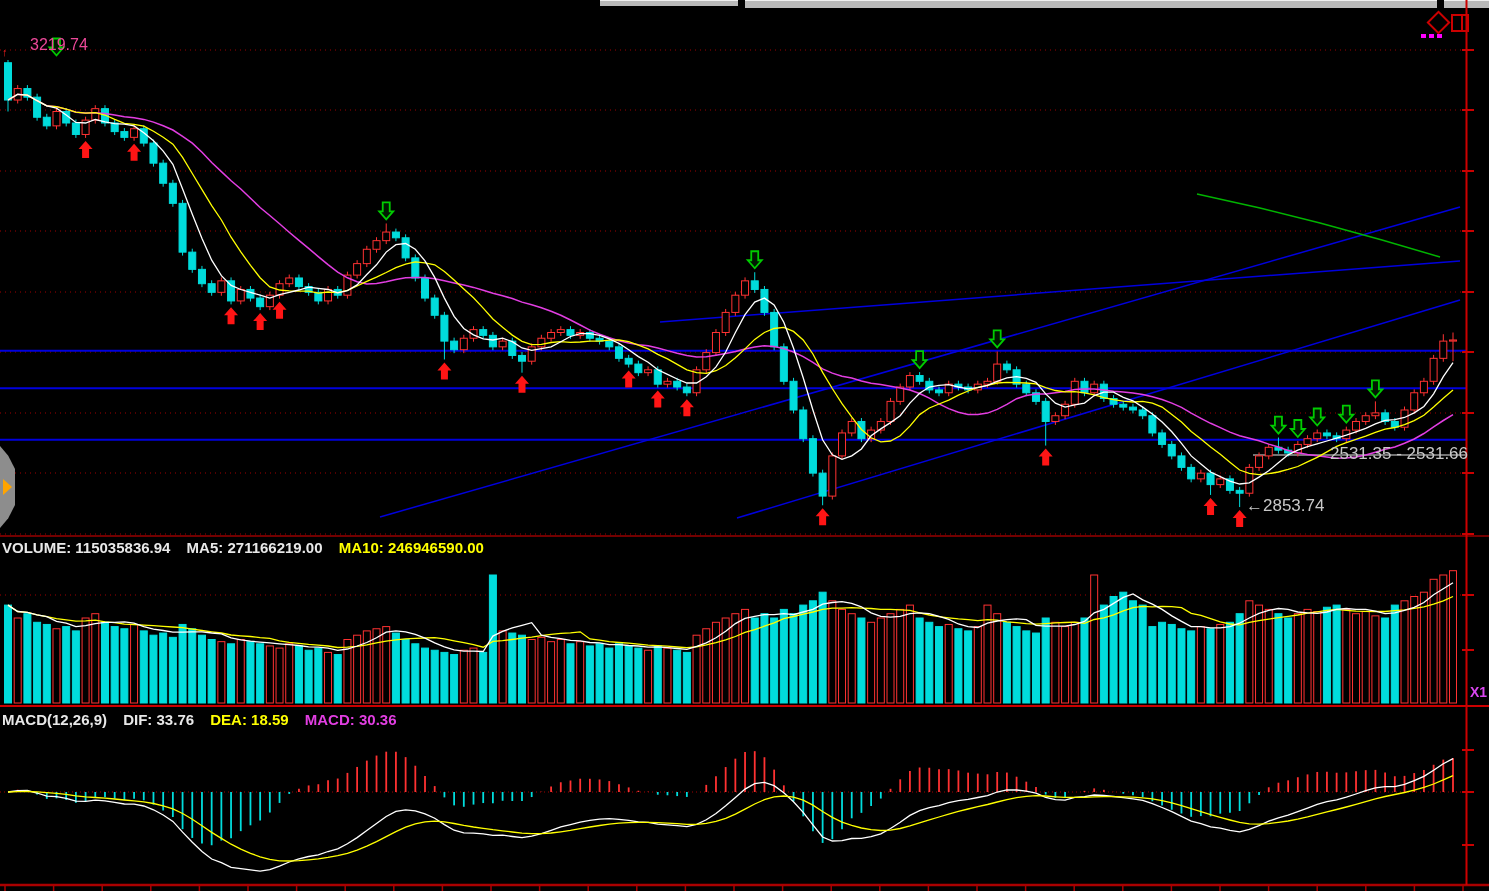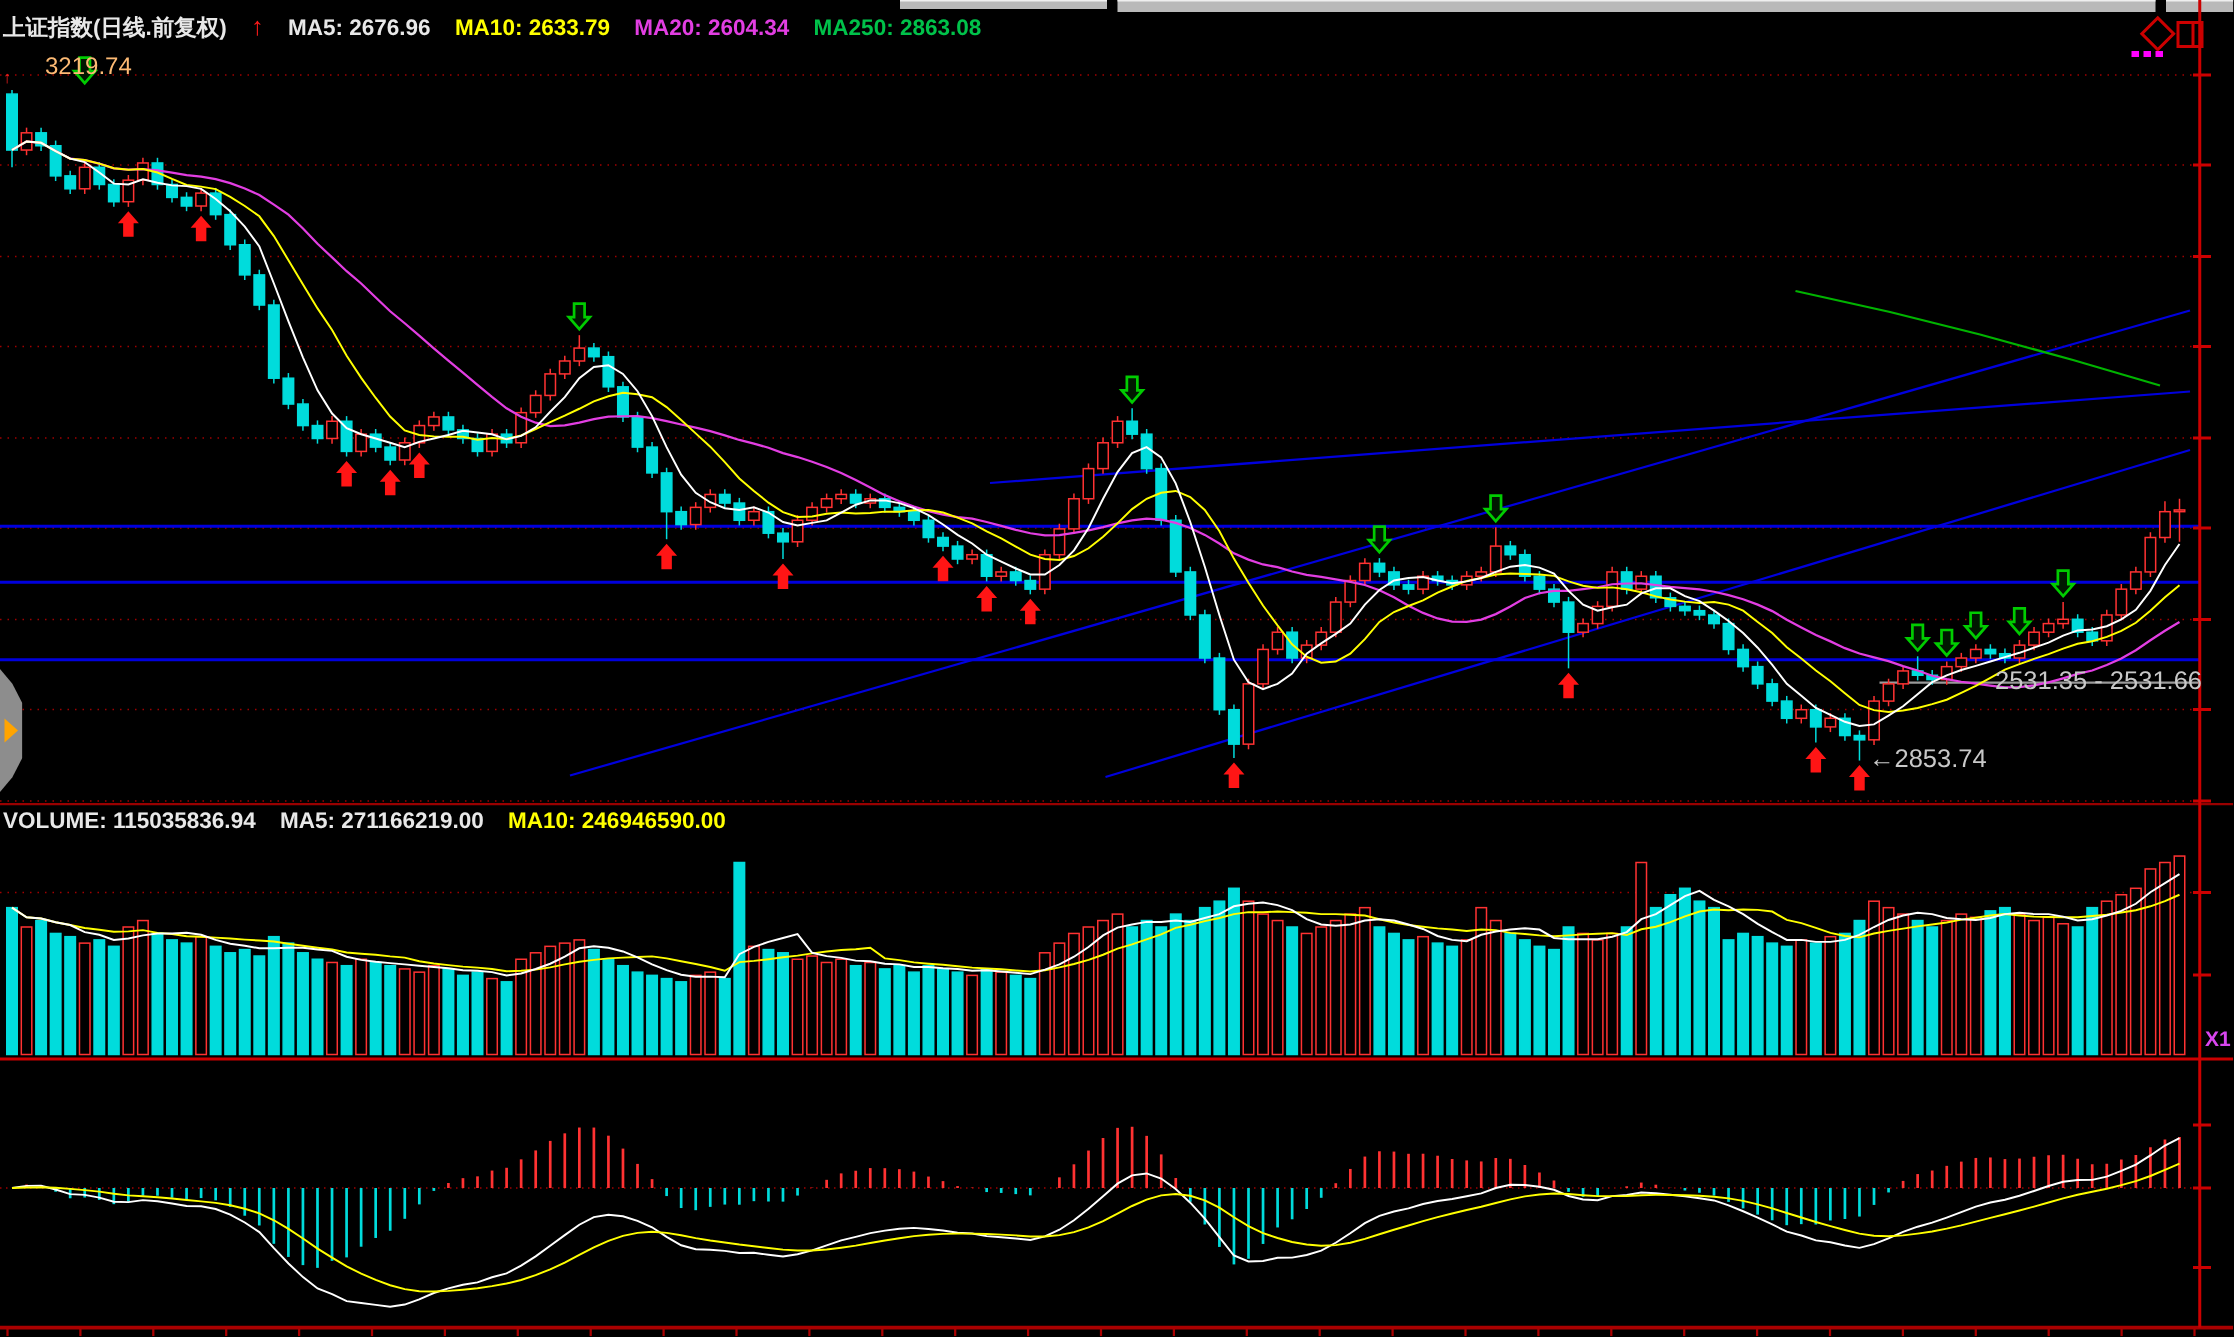--- a/index.html
+++ b/index.html
@@ -5,21 +5,21 @@
   html,body{margin:0;padding:0;background:#000;}
   .screen{position:relative;width:1489px;height:891px;background:#000;overflow:hidden;
           font-family:"Liberation Sans",sans-serif;}
   .strip{position:absolute;top:0;height:7px;background:#b9b9b9;border-top:1px solid #efefef;}
   svg.chart{position:absolute;left:0;top:0;}
   .hdr{position:absolute;font-size:15px;font-weight:bold;white-space:nowrap;letter-spacing:0px;z-index:5;}
   .hdr span{margin-right:12px;}
   .w{color:#e8e8e8;} .y{color:#ffff00;} .m{color:#e23ee2;} .g{color:#00c24a;}
   .red-arrow-glyph{color:#ff1a1a;font-size:17px;margin-right:8px;}
   .ann{position:absolute;color:#c8c8c8;font-size:17px;white-space:nowrap;z-index:5;}
-  .peak{font-size:16px;color:#fdba74;}
+  .peak{font-size:16px;color:#ec4899;}
   .tinyarrow{position:absolute;color:#ff2020;font-size:11px;z-index:5;}
   .x1{position:absolute;color:#d946ef;font-size:14px;font-weight:bold;z-index:5;}
   .diamond-icon{position:absolute;left:1430px;top:14px;width:13px;height:13px;
     border:2px solid #cc0000;transform:rotate(45deg);z-index:6;}
   .win-icon{position:absolute;left:1451px;top:14px;width:14px;height:14px;
     border:2px solid #cc0000;z-index:6;}
   .win-icon::after{content:"";position:absolute;left:8px;top:0;width:2px;height:14px;background:#cc0000;}
   .mdots{position:absolute;top:34px;width:5px;height:4px;background:#ff00ff;z-index:6;}
   .side-tab{position:absolute;left:0;top:446px;width:15px;height:82px;background:#8d8d8d;
     clip-path:polygon(0 0,55% 12%,100% 28%,100% 72%,55% 88%,0 100%);z-index:7;}
@@ -730,38 +730,36 @@
       <line x1="1122.8000000000002" y1="886" x2="1122.8000000000002" y2="891" stroke="#aa0000" stroke-width="1.5"></line>
       <line x1="1171.4" y1="886" x2="1171.4" y2="891" stroke="#aa0000" stroke-width="1.5"></line>
       <line x1="1220" y1="886" x2="1220" y2="891" stroke="#aa0000" stroke-width="1.5"></line>
       <line x1="1268.6" y1="886" x2="1268.6" y2="891" stroke="#aa0000" stroke-width="1.5"></line>
       <line x1="1317.1999999999998" y1="886" x2="1317.1999999999998" y2="891" stroke="#aa0000" stroke-width="1.5"></line>
       <line x1="1365.7999999999997" y1="886" x2="1365.7999999999997" y2="891" stroke="#aa0000" stroke-width="1.5"></line>
       <line x1="1414.3999999999996" y1="886" x2="1414.3999999999996" y2="891" stroke="#aa0000" stroke-width="1.5"></line>
       <line x1="1462.9999999999995" y1="886" x2="1462.9999999999995" y2="891" stroke="#aa0000" stroke-width="1.5"></line>
     </svg>
 
-  <div class="hdr" style="left:2px;top:8px;">
-    <span class="w">上证指数(日线.前复权)</span>
-    <span class="red-arrow-glyph">↑</span>
-    <span class="w">MA5: 2676.96</span>
-    <span class="y">MA10: 2633.79</span>
-    <span class="m">MA20: 2604.34</span>
-    <span class="g">MA250: 2863.08</span>
-  </div>
 
   <div class="tinyarrow" style="left:2px;top:46px;">↑</div>
   <div class="ann peak" style="left:30px;top:36px;">3219.74</div>
 
   <div class="hdr" style="left:2px;top:539px;">
     <span class="w">VOLUME: 115035836.94</span>
     <span class="w">MA5: 271166219.00</span>
     <span class="y">MA10: 246946590.00</span>
   </div>
 
+  <div class="hdr" style="left:2px;top:711px;">
+    <span class="w">MACD(12,26,9)</span>
+    <span class="w">DIF: 33.76</span>
+    <span class="y">DEA: 18.59</span>
+    <span class="m">MACD: 30.36</span>
+  </div>
 
   <div class="ann" style="left:1330px;top:444px;">2531.35 - 2531.66</div>
   <div class="ann" style="left:1246px;top:496px;">←2853.74</div>
   <div class="x1" style="left:1470px;top:684px;">X1</div>
 
   <div class="diamond-icon"></div>
   <div class="win-icon"></div>
   <div class="mdots" style="left:1421px;"></div>
   <div class="mdots" style="left:1429px;"></div>
   <div class="mdots" style="left:1437px;"></div>

